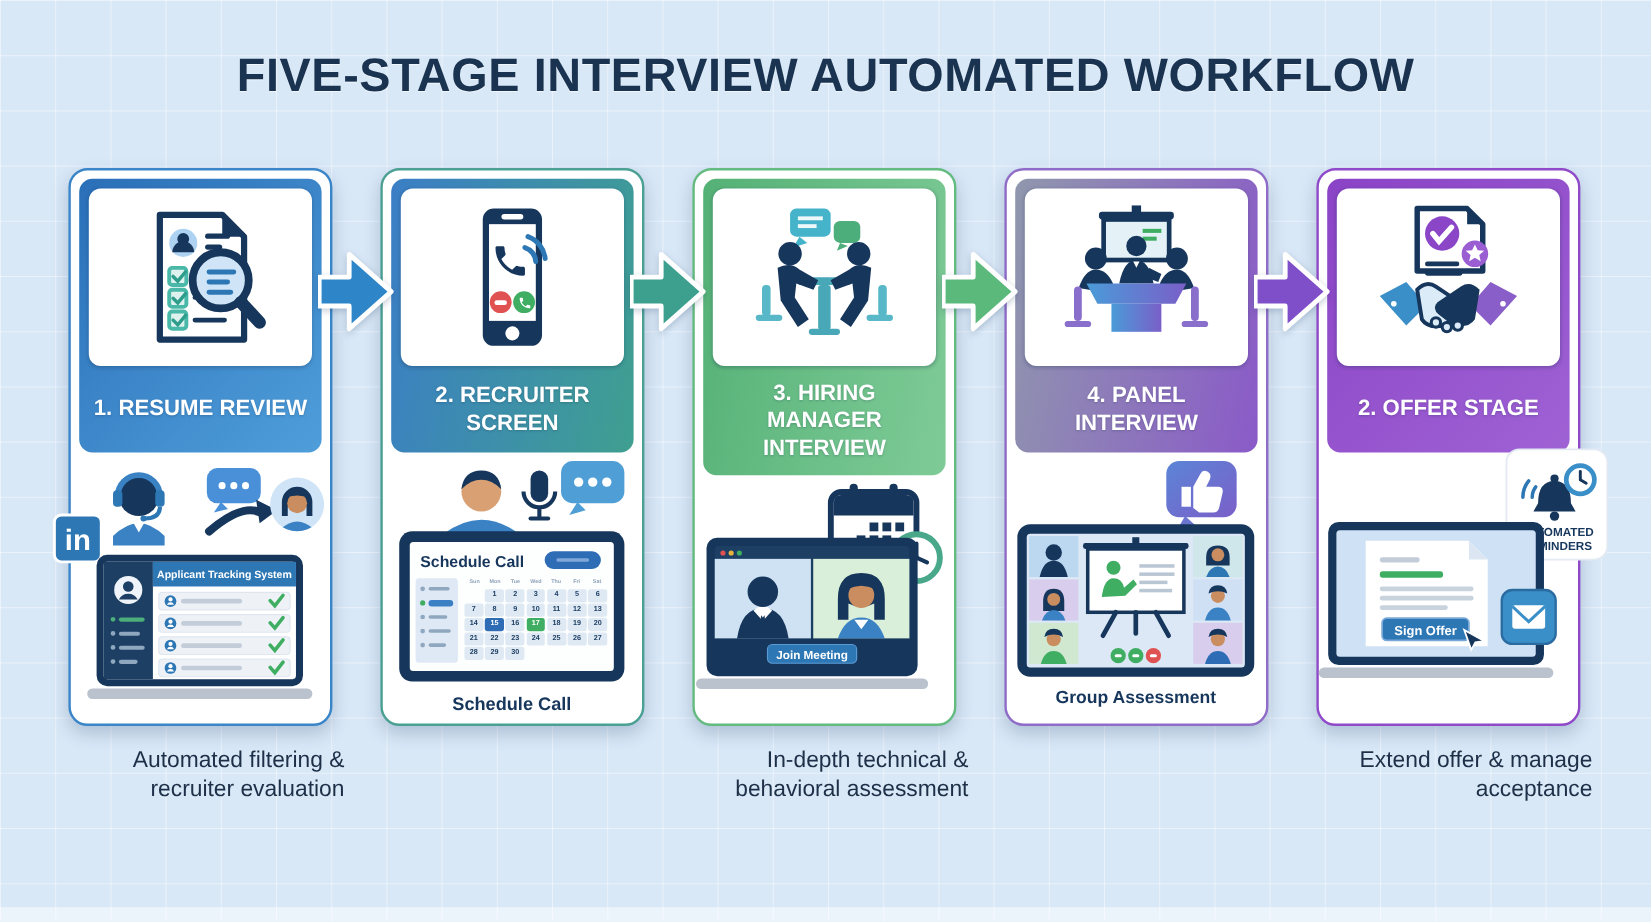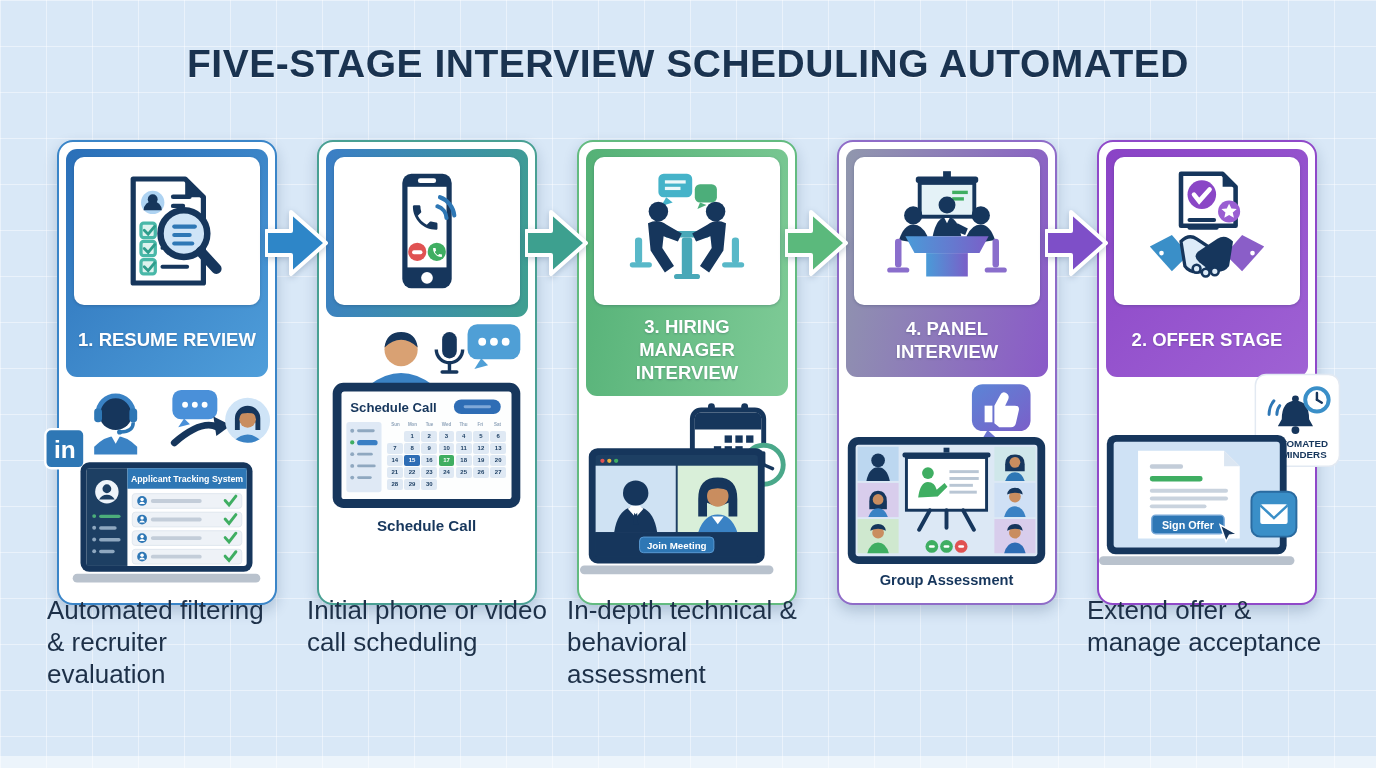--- a/index.html
+++ b/index.html
@@ -27,40 +27,40 @@
   .s1{border-color:#3a85c8}.s1 .head{background:linear-gradient(135deg,#2a6fb8,#4f9eda)}
   .s2{border-color:#49a093}.s2 .head{background:linear-gradient(100deg,#3b7ec6,#3f9f90)}
   .s3{border-color:#63bb80}.s3 .head{background:linear-gradient(100deg,#54b176,#7fcb97)}
   .s4{border-color:#8f6cc8}.s4 .head{background:linear-gradient(100deg,#9097ad,#8a5ac8)}
   .s5{border-color:#9049c9}.s5 .head{background:linear-gradient(135deg,#8a43c6,#9f62d4)}
   .body{position:relative;height:232px}
   .body>svg{display:block;width:215px;height:230px;overflow:visible}
   
   .arrow{position:absolute;top:200px;filter:drop-shadow(0 2px 3px rgba(25,55,95,.25))}
   
-  .caption{position:absolute;top:594px;width:240px;text-align:left;
-    font-size:26px;color:#1d3048;line-height:1.24}
+  .caption{position:absolute;top:622px;width:240px;text-align:right;
+    font-size:19px;color:#1d3048;line-height:1.24}
   
   .cal{position:absolute;left:68px;top:98px;width:119px}
   .cal-head{display:grid;grid-template-columns:repeat(7,1fr);height:8px;margin-bottom:1px}
   .cal-h{font-size:4.5px;color:#90a4ba;text-align:center;font-weight:bold}
   .cal-grid{display:grid;grid-template-columns:repeat(7,1fr);gap:1.5px}
   .cal-c{height:10.5px;background:#dfe9f4;border-radius:2px;font-size:6px;font-weight:bold;color:#1d3f63;
     display:flex;align-items:center;justify-content:center}
   .cal-c.empty{background:transparent}
   .cal-c.blue{background:#2e6db5;color:#fff}
   .cal-c.green{background:#3fae62;color:#fff}
   svg text{font-family:"Liberation Sans",sans-serif}
 </style>
 </head>
 <body>
 
 <div class="page">
 
-  <h1 class="title">FIVE-STAGE INTERVIEW SCHEDULING AUTOMATED</h1>
+  <h1 class="title">FIVE-STAGE INTERVIEW AUTOMATED WORKFLOW</h1>
 
   <div class="card s1" style="left:57px">
     <div class="head">
       <div class="icon-tile">
         <svg viewBox="0 0 100 100">
           <path d="M24 10 h40 l14 14 v66 h-54 z" fill="#fff" stroke="#16365c" stroke-width="4" stroke-linejoin="round"></path>
           <path d="M64 10 l14 14 h-14 z" fill="#16365c"></path>
           <circle cx="39" cy="28" r="9" fill="#aed3f2"></circle>
           <circle cx="39" cy="25.5" r="3.8" fill="#16365c"></circle>
           <path d="M32 34 a7 7 0 0 1 14 0 z" fill="#16365c"></path>
@@ -200,20 +200,21 @@
           <path d="M58 31 a10 10 0 0 1 7 9" stroke="#2e77b5" stroke-width="3.2" fill="none" stroke-linecap="round"></path>
           <path d="M60 24 a17 17 0 0 1 11 14" stroke="#2e77b5" stroke-width="3.2" fill="none" stroke-linecap="round"></path>
           <circle cx="42.5" cy="66" r="7" fill="#e05252"></circle>
           <rect x="38.5" y="64.8" width="8" height="3" rx="1.5" fill="#fff"></rect>
           <circle cx="57.5" cy="66" r="7" fill="#3fae62"></circle>
           <g transform="translate(53.5,62) scale(0.38)">
             <path d="M6.6 10.8c1.4 2.8 3.8 5.1 6.6 6.6l2.2-2.2c.3-.3.7-.4 1-.2 1.1.4 2.3.6 3.6.6.5 0 1 .4 1 1V20c0 .6-.4 1-1 1-9.4 0-17-7.6-17-17 0-.6.4-1 1-1h3.5c.6 0 1 .4 1 1 0 1.2.2 2.4.6 3.6.1.3 0 .7-.3 1l-2.2 2.2z" fill="#fff"></path>
           </g>
         </svg>
       </div>
+      <div class="stage-title">2. RECRUITER SCREEN</div>
     </div>
     <div class="body">
       <svg viewBox="0 0 220 235">
         <g transform="translate(52,0)">
           <path d="M0 62 Q32 38 64 62 L64 70 H0 z" fill="#3a82c4"></path>
           <circle cx="32" cy="26" r="17" fill="#d9a173"></circle>
           <path d="M15 24 q2 -16 17 -16 q15 0 17 16 q-8 -8 -17 -8 q-9 0 -17 8 z" fill="#16365c"></path>
         </g>
         <g transform="translate(120,8)">
           <rect x="6" y="0" width="15" height="27" rx="7.5" fill="#16365c"></rect>
@@ -574,18 +575,17 @@
     <path d="M1 31 H26 V12 L61 43 L26 74 V55 H1 Z" fill="#3da08f" stroke="#fff" stroke-width="4" stroke-linejoin="round"></path>
   </svg>
   <svg class="arrow" style="left:785px" width="64" height="86" viewBox="0 0 64 86">
     <path d="M1 31 H26 V12 L61 43 L26 74 V55 H1 Z" fill="#5bb97c" stroke="#fff" stroke-width="4" stroke-linejoin="round"></path>
   </svg>
   <svg class="arrow" style="left:1045px" width="64" height="86" viewBox="0 0 64 86">
     <path d="M1 31 H26 V12 L61 43 L26 74 V55 H1 Z" fill="#7e4fc8" stroke="#fff" stroke-width="4" stroke-linejoin="round"></path>
   </svg>
 
   <div class="caption" style="left:47px">Automated filtering &amp; recruiter evaluation</div>
-  <div class="caption" style="left:307px">Initial phone or video call scheduling</div>
   <div class="caption" style="left:567px">In-depth technical &amp; behavioral assessment</div>
   <div class="caption" style="left:1087px">Extend offer &amp; manage acceptance</div>
 
   <div class="bottom-strip"></div>
 </div>
 
 </body></html>

